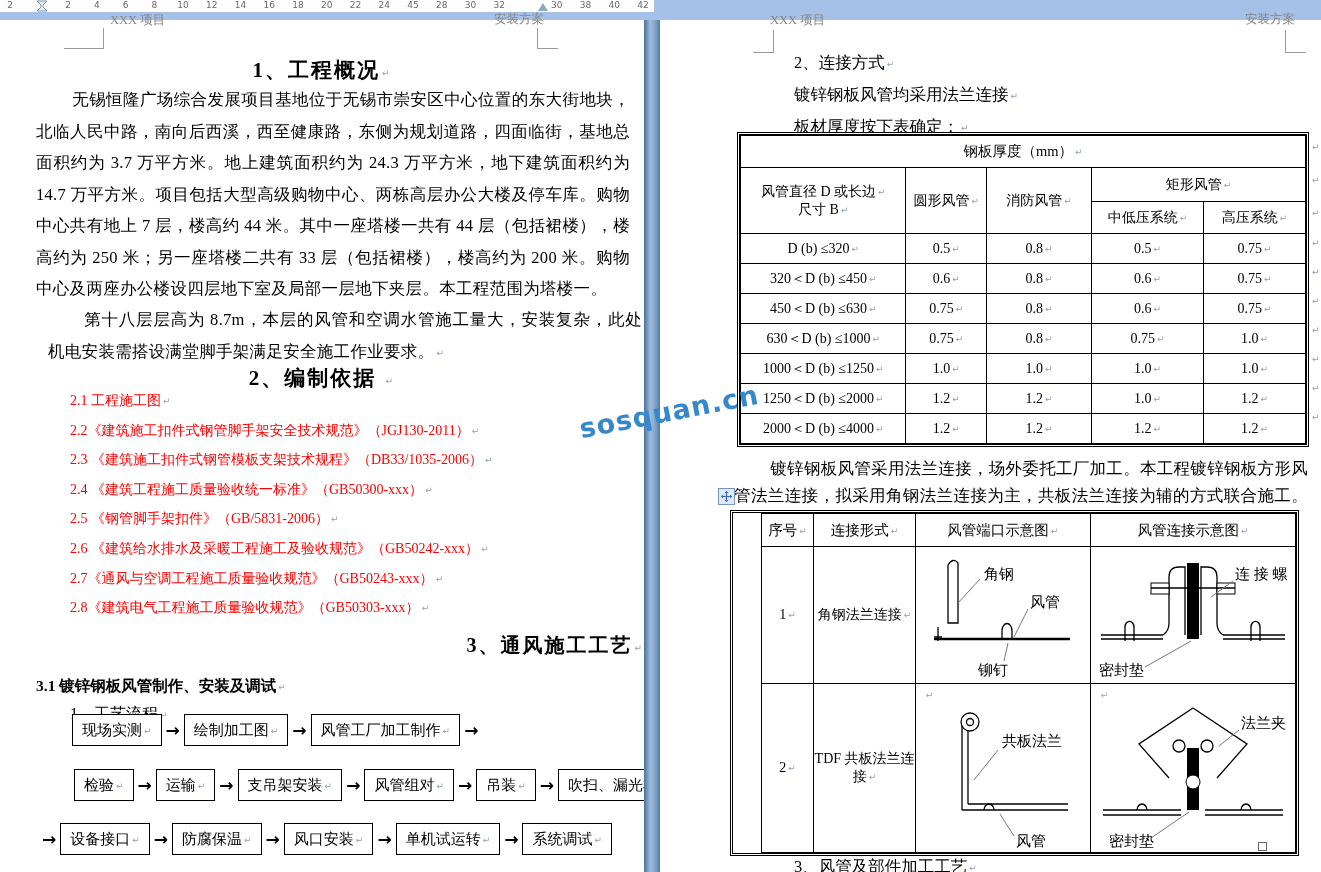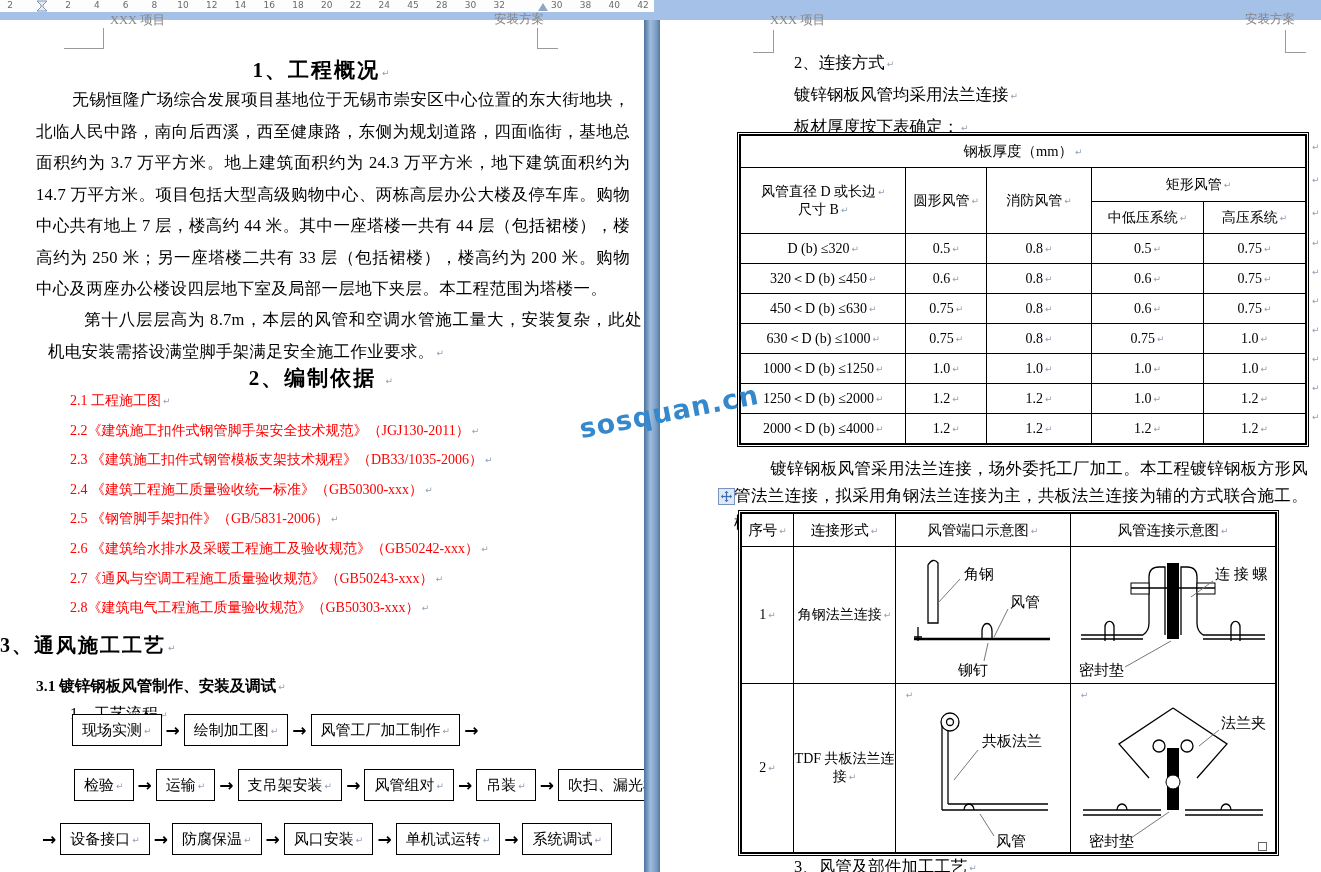--- a/index.html
+++ b/index.html
@@ -26,21 +26,21 @@
   .hdr{font-size:12.5px;color:#858585;white-space:nowrap;}
   .cm{position:absolute;}
   .cm-rb{border-right:1px solid #9a9a9a;border-bottom:1px solid #9a9a9a;}
   .cm-lb{border-left:1px solid #9a9a9a;border-bottom:1px solid #9a9a9a;}
 
   .pil{font:9px "DejaVu Sans",sans-serif;color:#8fa0b4;margin-left:2px;vertical-align:1px;}
 
   
   .h1{left:0;top:36px;width:644px;text-align:center;font-size:21px;font-weight:bold;letter-spacing:2px;}
   .h1b{left:0;top:344px;width:644px;text-align:center;font-size:21px;font-weight:bold;letter-spacing:2px;}
-  .h1c{left:0;top:612px;width:644px;text-align:left;font-size:20px;font-weight:bold;letter-spacing:2px;}
+  .h1c{left:0;top:612px;width:644px;text-align:right;font-size:20px;font-weight:bold;letter-spacing:2px;}
   .para{font-size:16.5px;line-height:31.5px;text-align:justify;text-indent:2.2em;letter-spacing:0.3px;}
   #para1{left:36px;top:64px;width:594px;}
   #para2{left:36px;top:284px;width:594px;margin-left:12px;}
   #basis-list{left:70px;top:372px;width:560px;list-style:none;margin:0;padding:0;}
   #basis-list li{height:29.6px;font-size:14px;color:#ff0000;white-space:nowrap;}
   #s31{left:36px;top:656px;font-size:15.5px;font-weight:bold;}
   #process-label{left:70px;top:684px;font-size:16px;}
   .fcrow{display:flex;align-items:center;}
   #fcrow1{left:72px;top:694px;}
   #fcrow2{left:74px;top:749px;}
@@ -56,21 +56,21 @@
   .tblwrap{position:absolute;border:3px double #000;background:#fff;}
   table{border-collapse:collapse;width:100%;table-layout:fixed;}
   td,th{border:1px solid #000;text-align:center;font-size:14px;font-weight:normal;padding:0;overflow:hidden;}
   #t1wrap{left:77px;top:112px;width:566px;}
   #t1 .tr-title td{height:31px;font-size:14.5px;border-radius:9px;}
   #t1 .tr-h1 td{height:33px;}
   #t1 .tr-h2 td{height:31px;}
   #t1 .dr td{height:29px;}
   #t1-rail{left:650px;top:112px;width:14px;}
   #t1-rail .pil{position:absolute;left:0;}
-  #t2wrap{left:78px;top:490px;width:535px;}
+  #t2wrap{left:70px;top:490px;width:535px;padding-left:28px;}
   #t2 .tr-h td{height:32px;font-size:14.5px;}
   #t2 .r1 td{height:136px;}
   #t2 .r2 td{height:168px;}
   .diag{display:block;margin:0 auto;}
   .dlabel{font-size:15px;fill:#000;font-family:"Liberation Serif",serif;}
   .leader{stroke:#777;stroke-width:1;}
   .ink{stroke:#000;fill:none;stroke-width:1.3;}
   .cellpil{position:absolute;}
 
   #move-handle{left:58px;top:468px;width:15px;height:15px;border:1px solid #7a94bd;background:#dfe8f5;

